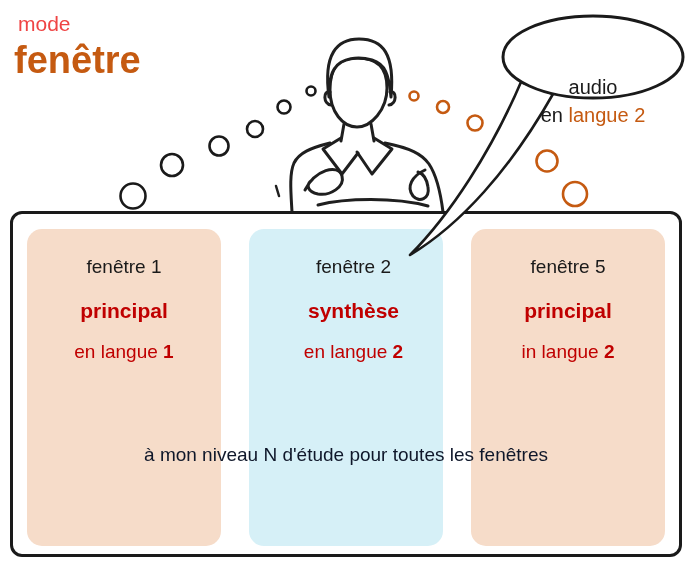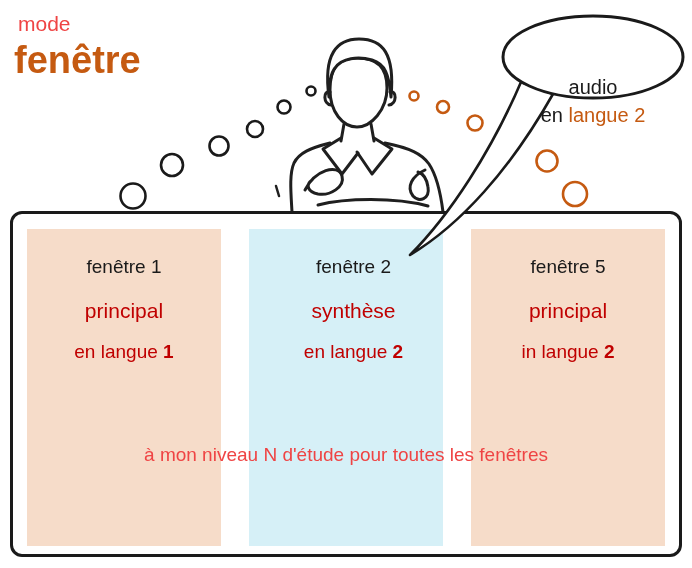--- a/index.html
+++ b/index.html
@@ -19,29 +19,29 @@
   
   .main-box{
     position:absolute;left:10px;top:211px;width:666px;height:340px;
     background:#ffffff;border:3px solid #1a1a1a;border-radius:12px;z-index:2;
   }
   .panels{
     position:absolute;left:0;top:0;width:100%;height:100%;
     display:flex;justify-content:space-between;padding:15px 14px 0 14px;box-sizing:border-box;
   }
   .panel{
-    width:30.4%;height:317px;text-align:center;box-sizing:border-box;padding-top:27px;
+    width:30.4%;height:317px;text-align:center;box-sizing:border-box;padding-top:27px;border-radius:15px;
   }
   .panel .win-name{font-size:19px;color:#1a1a1a;margin:0 0 21px 0;}
-  .panel .win-role{font-size:21px;font-weight:normal;color:#c00000;margin:0 0 17px 0;}
+  .panel .win-role{font-size:21px;font-weight:bold;color:#c00000;margin:0 0 17px 0;}
   .panel .win-lang{font-size:19px;color:#c00000;margin:18px;}
   .panel .win-lang .lang-num{font-weight:bold;}
   .box-caption{
     position:absolute;left:0;top:230px;width:100%;text-align:center;
-    font-size:19px;color:#ef4444;z-index:3;
+    font-size:19px;color:#0f172a;z-index:3;
   }
   
   #bubble-svg{position:absolute;left:0;top:0;z-index:4;pointer-events:none;}
   .bubble-text{
     position:absolute;left:505px;top:29px;width:176px;text-align:center;
     font-size:20px;color:#1a1a1a;line-height:1.4;z-index:5;margin-top:44px;
   }
   .bubble-text .bubble-hl{color:#c55a11;}
 </style>
 </head>

